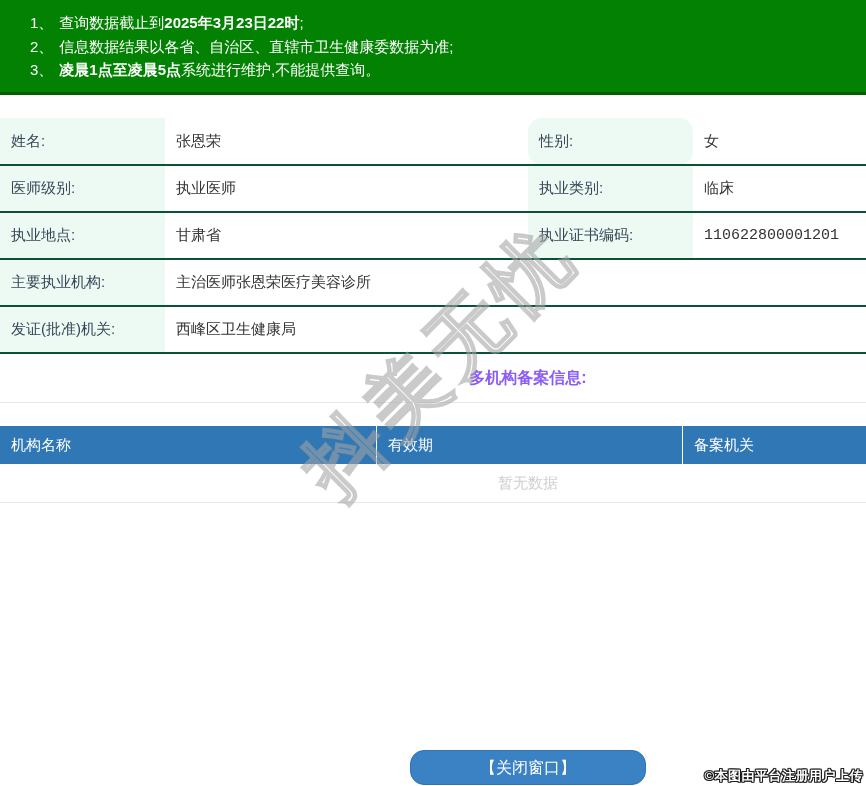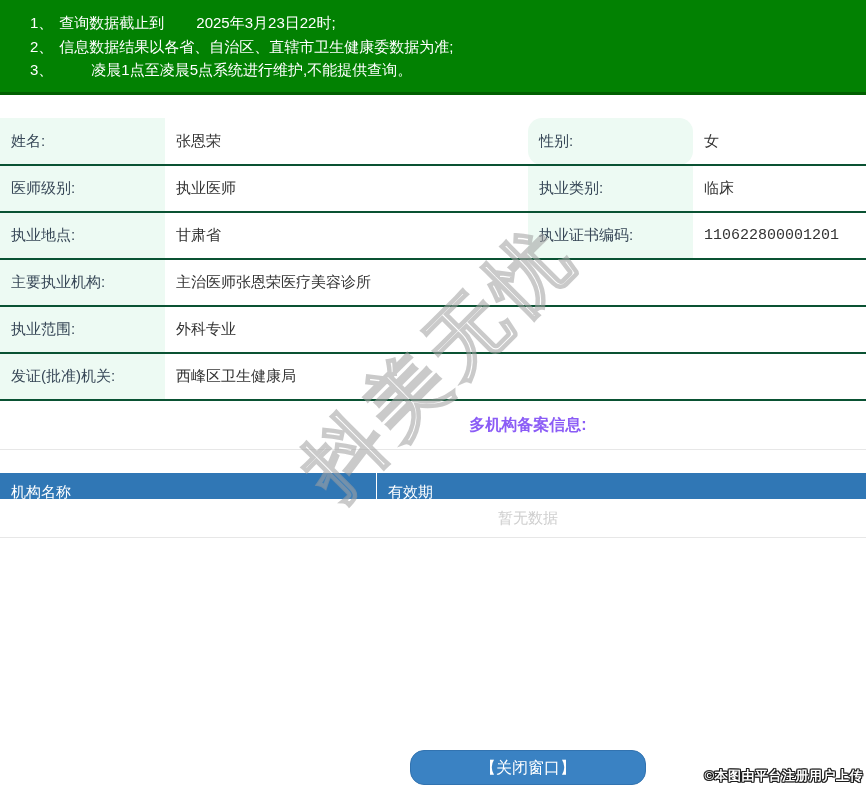--- a/index.html
+++ b/index.html
@@ -20,21 +20,21 @@
     background: #028102;
     border-bottom: 3px solid #015f01;
     color: #fff;
     font-size: 15px;
     padding: 11px 10px 0 30px;
   }
   .banner .line {
     line-height: 23.5px;
     white-space: nowrap;
   }
-  .banner .b { font-weight: normal; padding-left: 32px; }
+  .banner .b { font-weight: bold; }
 
   
   .info-table {
     width: 866px;
     margin-top: 23px;
     border-collapse: collapse;
     table-layout: fixed;
     font-size: 15px;
   }
   .info-table td {
@@ -65,21 +65,21 @@
     font-weight: bold;
     color: #8b5cf6;
   }
   .hr-light { border-bottom: 1px solid #e7e7e7; width: 866px; }
   .spacer23 { height: 23px; }
 
   
   .reg-header {
     display: flex;
     width: 866px;
-    height: 26px;
+    height: 38px;
     background: #3077b5;
     color: #fff;
     font-size: 15px;
     line-height: 38px;
   }
   .reg-header .col { padding-left: 11px; overflow: hidden; white-space: nowrap; }
   .reg-header .c1 { width: 376px; }
   .reg-header .c2 { width: 306px; border-left: 1px solid #fff; }
   .reg-header .c3 { width: 184px; border-left: 1px solid #fff; }
 
@@ -174,37 +174,34 @@
       <td class="lbl">执业地点:</td>
       <td class="val">甘肃省</td>
       <td class="lbl">执业证书编码:</td>
       <td class="val">110622800001201</td>
     </tr>
     <tr>
       <td class="lbl">主要执业机构:</td>
       <td class="val" colspan="3">主治医师张恩荣医疗美容诊所</td>
     </tr>
     <tr>
-      <td class="lbl">执业范围:</td>
-      <td class="val" colspan="3">外科专业</td>
-    </tr>
-    <tr>
       <td class="lbl">发证(批准)机关:</td>
       <td class="val" colspan="3">西峰区卫生健康局</td>
     </tr>
   </tbody>
     </table>
 
   <div class="section-title-row">多机构备案信息:</div>
   <div class="hr-light"></div>
   <div class="spacer23"></div>
 
   <div class="reg-header">
     <div class="col c1">机构名称</div>
     <div class="col c2">有效期</div>
+    <div class="col c3">备案机关</div>
   </div>
 
   <div class="empty-row">暂无数据</div>
   <div class="hr-light"></div>
 
   <div class="watermark">抖美无忧</div>
 
   <button class="close-btn">【关闭窗口】</button>
 
   <div class="credit">©本图由平台注册用户上传</div>

